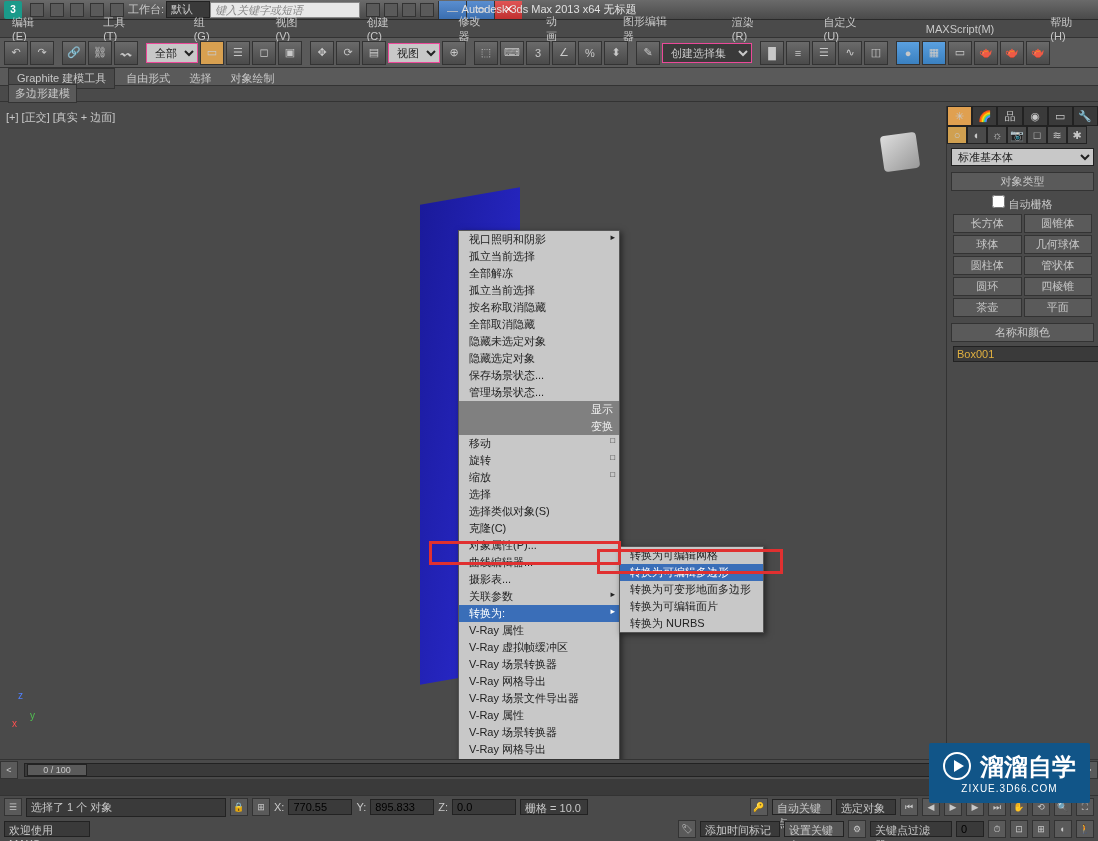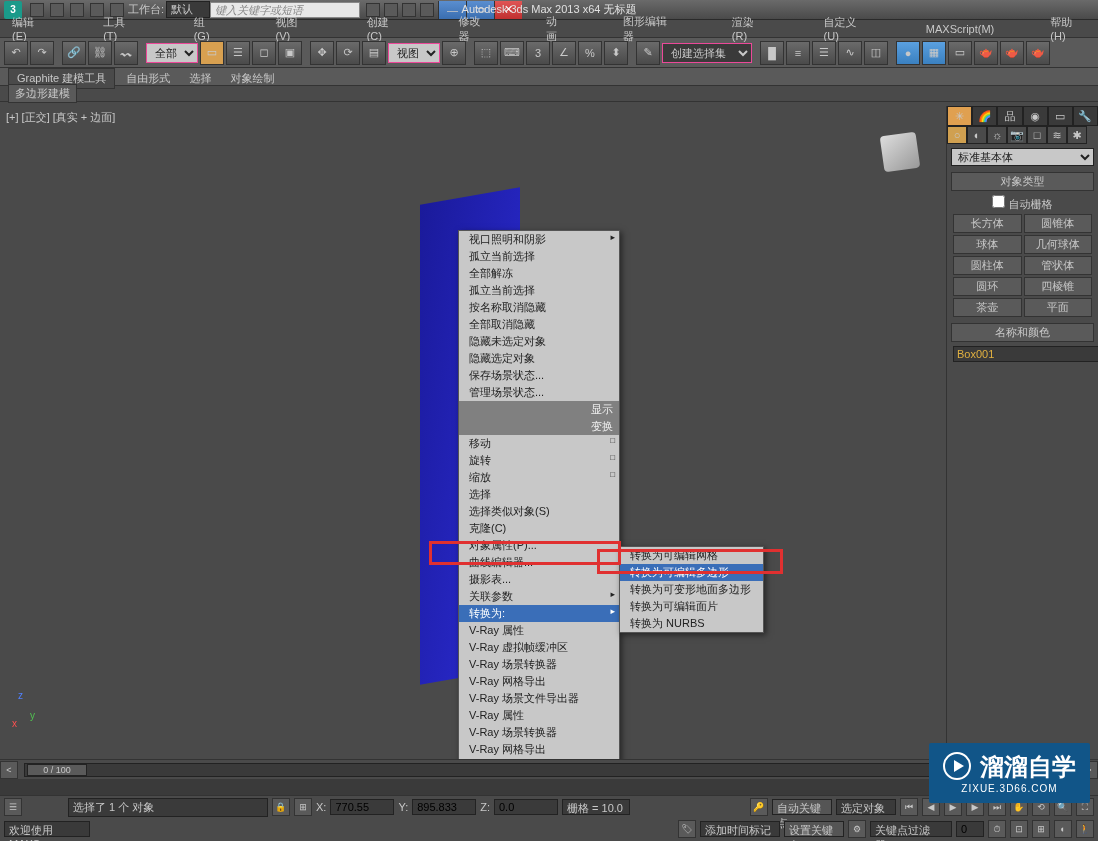--- a/index.html
+++ b/index.html
@@ -89,21 +89,21 @@
 
 .timeline { position:absolute; bottom:62px; left:0; right:0; height:20px; background:#4a4a4a; border-top:1px solid #333; display:flex;align-items:center; }
 .time-slider { flex:1; height:14px; background:#3a3a3a; margin:0 6px; border:1px solid #222; position:relative; }
 .time-thumb { position:absolute; left:2px; width:60px; height:12px; background:#5a5a5a; border:1px solid #222; text-align:center; font-size:9px; }
 .time-ruler { position:absolute; bottom:46px; left:0; right:152px; height:16px; background:#3a3a3a; }
 .statusbar { position:absolute; bottom:0; left:0; right:0; height:46px; background:#4a4a4a; border-top:1px solid #333; }
 .status-row { height:22px; display:flex; align-items:center; padding:0 4px; gap:4px; }
 .status-field { background:#3a3a3a; border:1px solid #222; padding:1px 4px; height:16px; }
 .coord-input { width:64px; }
 .mini-btn { width:18px; height:18px; background:#5a5a5a; border:1px solid #333; display:inline-flex;align-items:center;justify-content:center; font-size:9px; }
-.status-msg { background:#3a3a3a; border:1px solid #222; padding:1px 4px; flex:0 0 200px;margin-left:42px; }
+.status-msg { background:#3a3a3a; border:1px solid #222; padding:1px 4px; flex:0 0 200px; }
 
 
 .watermark { position:absolute; bottom:38px; right:8px; background:#115588; color:#fff; padding:8px 14px; text-align:center; line-height:1.3; border-radius:2px; }
 .watermark .wm-play { display:inline-block;width:28px;height:28px;border:2px solid #fff;border-radius:50%;vertical-align:middle;margin-right:6px;position:relative; }
 .watermark .wm-play::after { content:''; position:absolute;left:9px;top:6px;border-left:10px solid #fff;border-top:6px solid transparent;border-bottom:6px solid transparent; }
 .watermark .wm-big { font-size:24px; font-weight:bold; vertical-align:middle; }
 .watermark .wm-small { font-size:10px; letter-spacing:1px; display:block; }
 </style>
 </head>
 <body>

